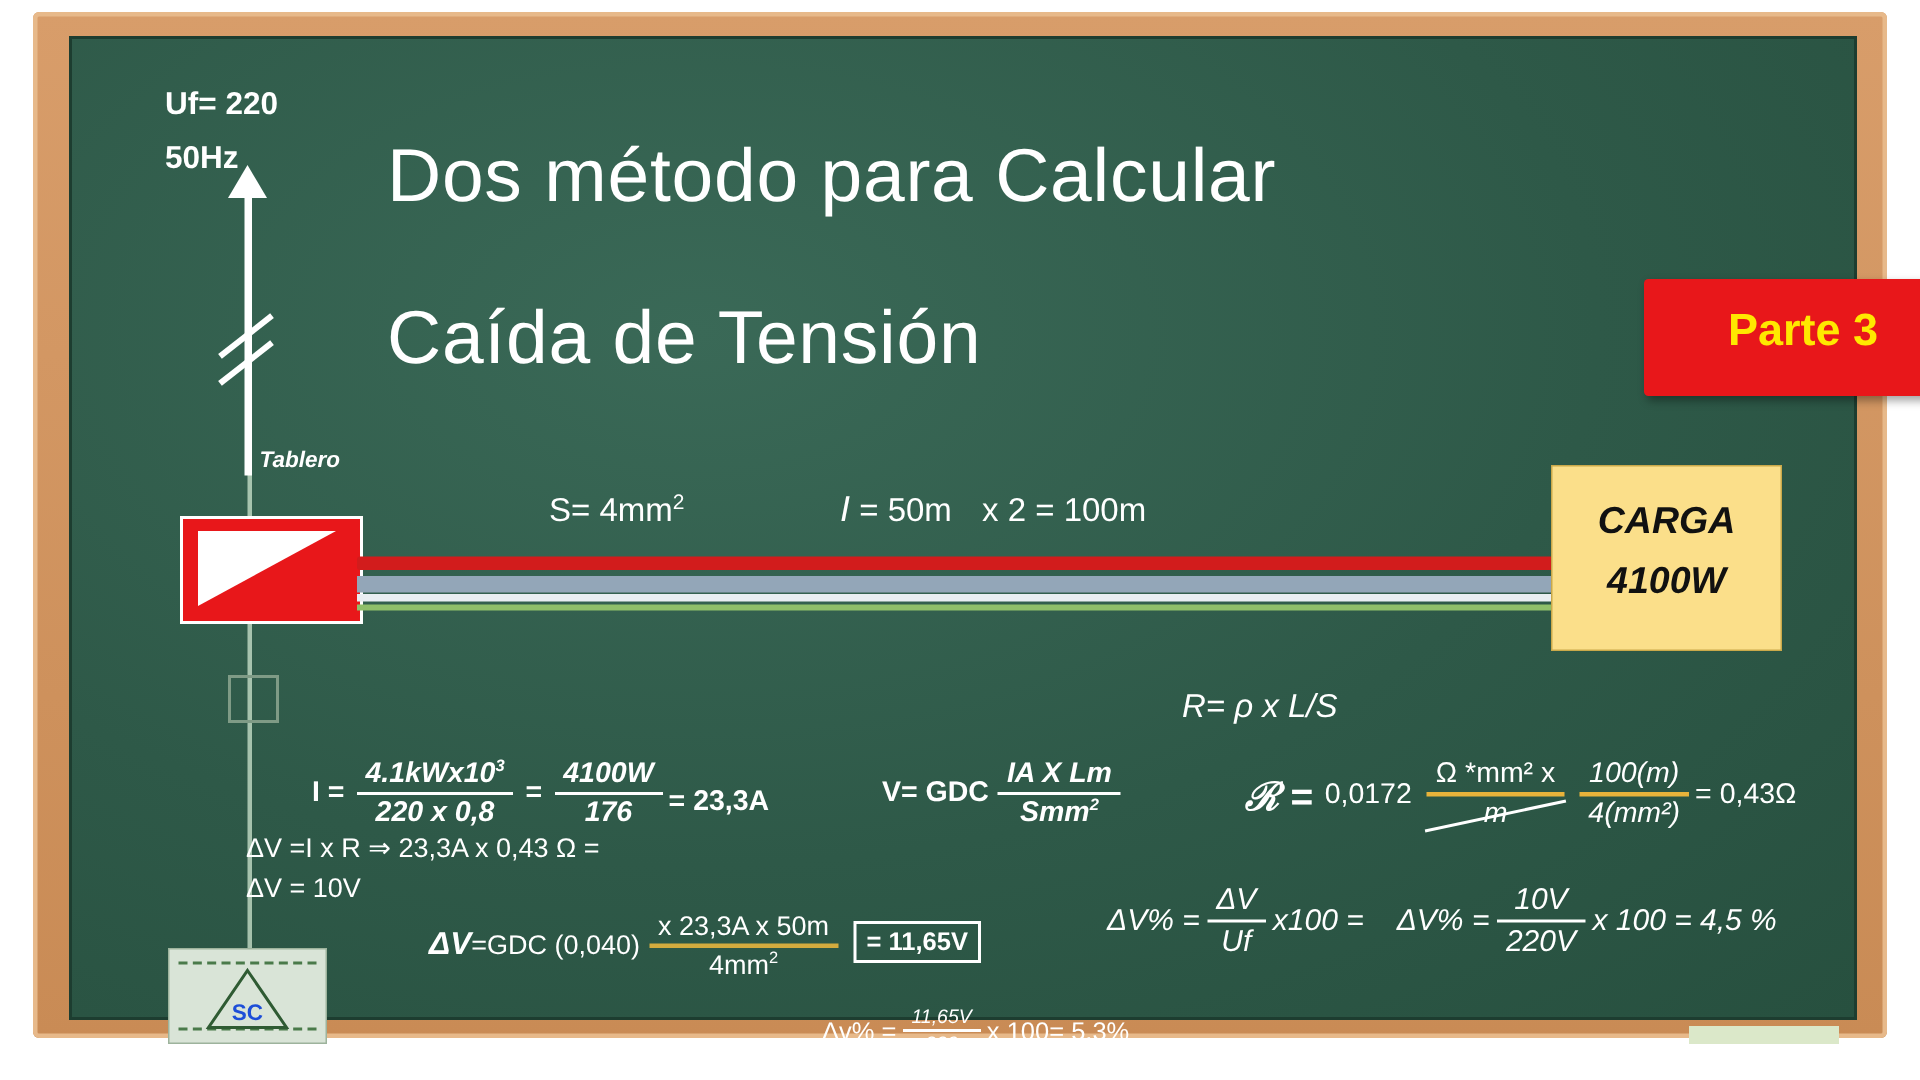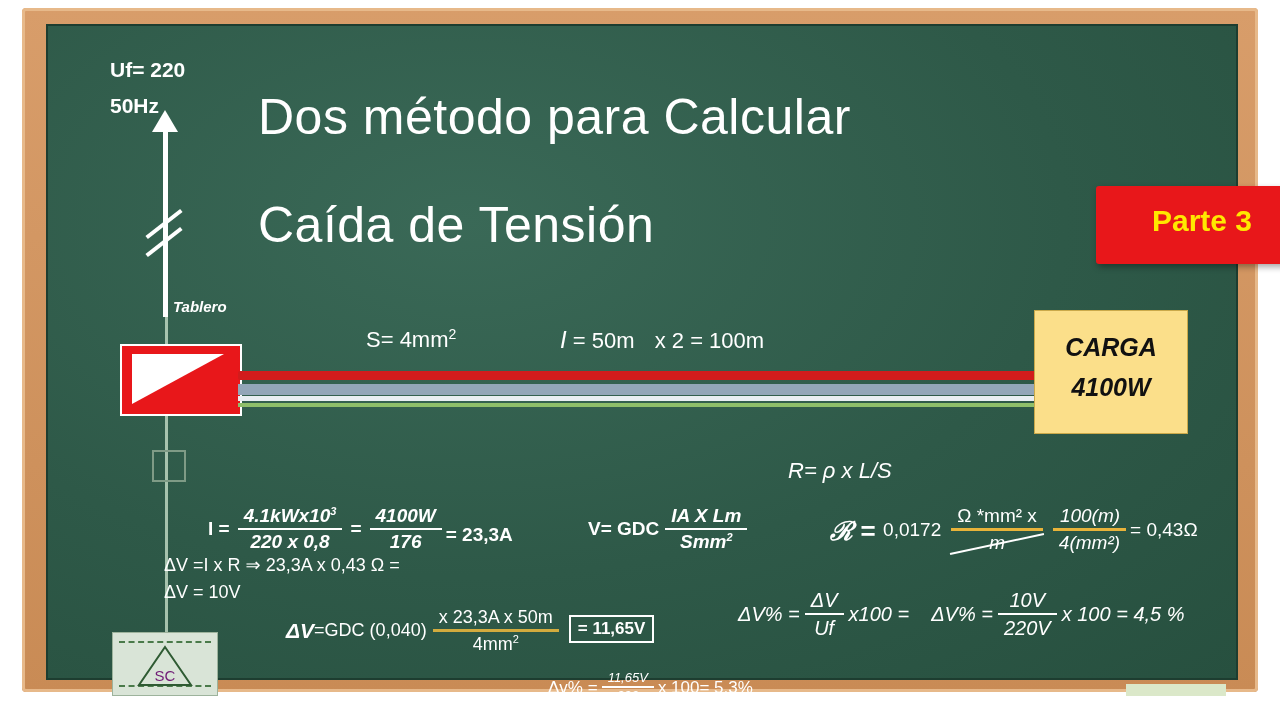--- a/index.html
+++ b/index.html
@@ -83,21 +83,21 @@
 
   
   .gsquare{position:absolute;left:104px;top:424px;width:30px;height:28px;border:2px solid #7f9b86;}
 
   
   .scbox{position:absolute;left:64px;top:606px;width:104px;height:62px;background:#d9e4d7;border:1px solid #9db39c;}
   .scbox .dash{position:absolute;left:6px;right:6px;top:8px;border-top:2px dashed #4a7a4a;}
   .scbox .dash2{position:absolute;left:6px;right:6px;bottom:8px;border-top:2px dashed #4a7a4a;}
   .sctri-b{position:absolute;left:24px;top:12px;width:56px;height:42px;}
   .sctri-b svg{display:block;}
-  .sclabel{position:absolute;left:0;right:0;top:34px;text-align:center;color:#701a75;font-weight:normal;font-size:15px;}
+  .sclabel{position:absolute;left:0;right:0;top:34px;text-align:center;color:#1d4ed8;font-weight:bold;font-size:15px;}
 
   
   .chalkmark{position:absolute;left:1078px;top:658px;width:100px;height:12px;background:#dbe8c9;}
 
   
   .sz20{font-size:20px;}
   .sz19{font-size:19px;}
   .sz18{font-size:18px;}
   .sz17{font-size:17px;}
   .sz22{font-size:22px;}
@@ -203,21 +203,21 @@
 
     <div class="t sz22 ital" style="left:740px;top:432px;">R= ρ x L/S</div>
 
     <div class="row sz19" style="left:782px;top:478px;">
       <span class="ital bold" style="font-size:26px;margin-right:8px;">ℛ =</span>
       <span style="margin-right:10px;">0,0172</span>
       <span class="frac frac-y">
         <span class="num" style="font-style:normal;">Ω *mm² x</span>
         <span class="den strike">m</span>
       </span>
-      <span class="frac frac-y" style="margin-left:10px;text-align:right;">
+      <span class="frac frac-y" style="margin-left:10px;">
         <span class="num">100(m)</span>
         <span class="den">4(mm²)</span>
       </span>
       <span style="margin-left:4px;">= 0,43Ω</span>
     </div>
 
     <div class="t sz18" style="left:116px;top:528px;">ΔV =I x R ⇒ 23,3A x 0,43 Ω =</div>
     <div class="t sz18" style="left:116px;top:556px;">ΔV = 10V</div>
 
     <div class="row sz18" style="left:238px;top:580px;">

